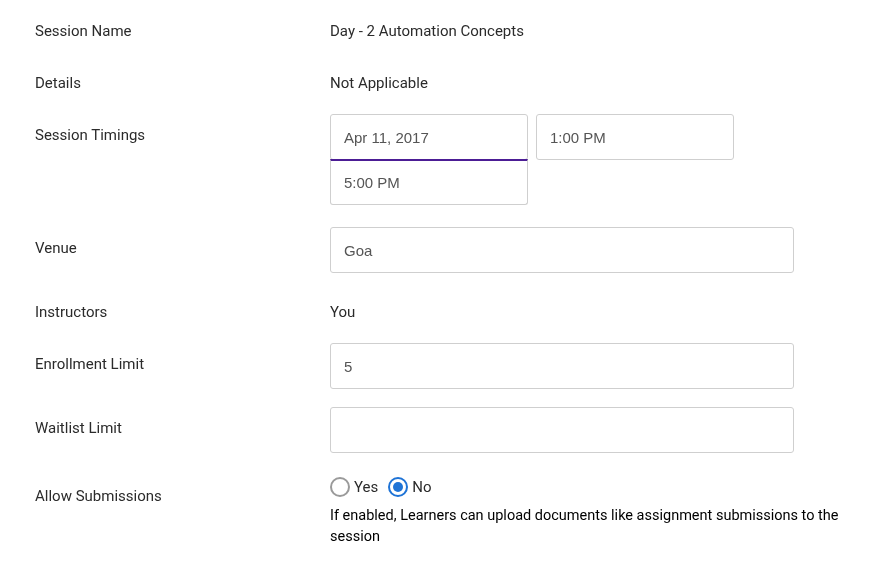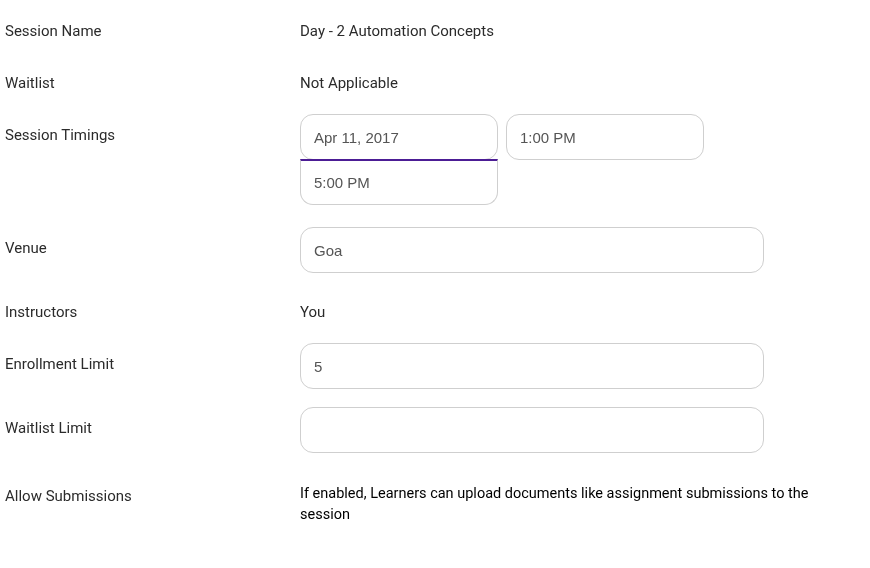--- a/index.html
+++ b/index.html
@@ -9,41 +9,42 @@
     color: #333;
     background: #fff;
     width: 870px;
     height: 568px;
     padding: 10px 0 0 5px;
   }
   .form-row {
     display: flex;
     align-items: flex-start;
     margin-bottom: 22px;
+    margin-left: 30px;
   }
   .label-col {
     width: 295px;
     flex-shrink: 0;
     padding-top: 12px;
     color: #2b2b2b;
     font-size: 15px;
   }
   .value-col {
     flex: 1;
     padding-right: 4px;
   }
   .static-value {
     padding-top: 12px;
     color: #2b2b2b;
     font-size: 15px;
   }
   .input {
     height: 46px;
     border: 1px solid #cfcfcf;
-    border-radius: 13px;
+    border-radius: 3px;
     padding: 0 13px;
     font-size: 15px;
     color: #555;
     background: #fff;
     outline: none;
   }
   .input-full {
     width: 464px;
     display: block;
   }
@@ -113,21 +114,21 @@
 <body>
 
 <div class="form-row">
   <div class="label-col">Session Name</div>
   <div class="value-col">
     <div class="static-value">Day - 2 Automation Concepts</div>
   </div>
 </div>
 
 <div class="form-row">
-  <div class="label-col">Waitlist</div>
+  <div class="label-col">Details</div>
   <div class="value-col">
     <div class="static-value">Not Applicable</div>
   </div>
 </div>
 
 <div class="form-row">
   <div class="label-col">Session Timings</div>
   <div class="value-col">
     <div class="timing-row1">
       <input class="input" type="text" value="Apr 11, 2017" style="">
@@ -163,15 +164,27 @@
 <div class="form-row">
   <div class="label-col">Waitlist Limit</div>
   <div class="value-col">
     <input class="input input-full" type="text" value="" style="">
   </div>
 </div>
 
 <div class="form-row">
   <div class="label-col">Allow Submissions</div>
   <div class="value-col">
+    <div class="radio-group">
+      <div class="radio-item">
+        <span class="radio-outer"></span>
+        <span class="radio-label">Yes</span>
+      </div>
+      <div class="radio-item">
+        <span class="radio-outer selected">
+          <span class="radio-inner"></span>
+        </span>
+        <span class="radio-label">No</span>
+      </div>
+    </div>
     <div class="helper-text">If enabled, Learners can upload documents like assignment submissions to the session</div>
   </div>
 </div>
 
 </body></html>

